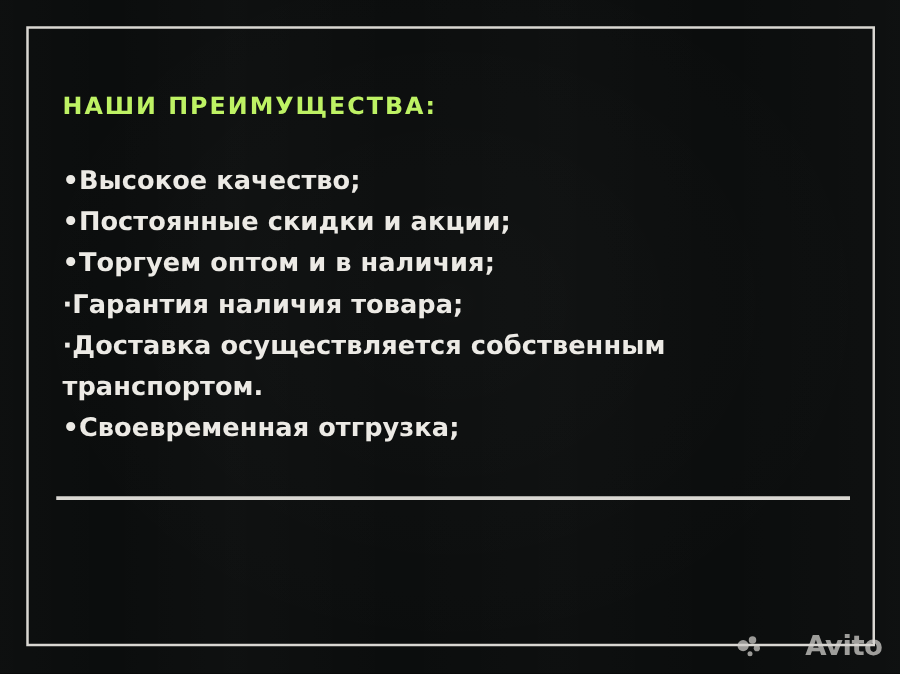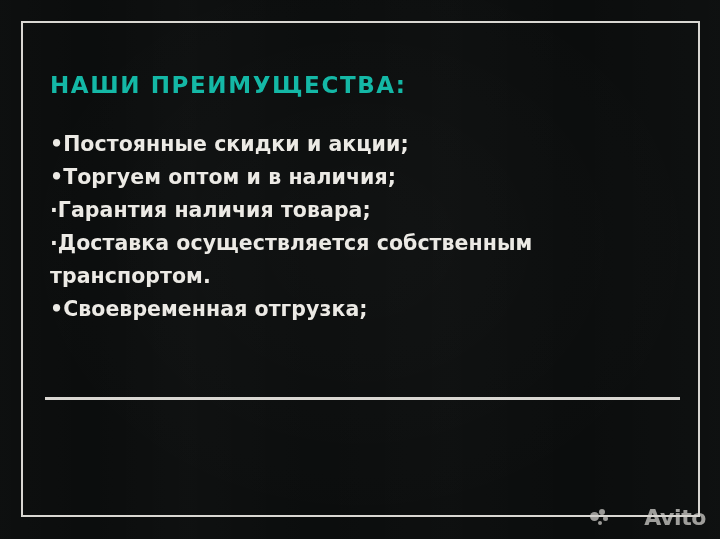--- a/index.html
+++ b/index.html
@@ -52,23 +52,23 @@
   }
 
   #content {
     position: absolute;
     left: 50px;
     top: 72px;
     width: 630px;
   }
 
   #headline {
-    color: #14b8a6;
+    color: #bef264;
     font-family: "DejaVu Sans", sans-serif;
-    font-size: 23px;
+    font-size: 19px;
     font-weight: bold;
     letter-spacing: 1.6px;
     line-height: 26px;
     margin: 0 0 30px 0;
     white-space: nowrap;
   }
 
   #benefits-list {
     list-style: none;
     margin: 0;
@@ -140,20 +140,21 @@
 
 <div id="poster">
 
   <div id="frame"></div>
 
   <div id="content">
 
     <h1 id="headline">НАШИ ПРЕИМУЩЕСТВА:</h1>
 
     <ul id="benefits-list">
+      <li>•Высокое качество;</li>
       <li>•Постоянные скидки и акции;</li>
       <li>•Торгуем оптом и в наличия;</li>
       <li>·Гарантия наличия товара;</li>
       <li>·Доставка осуществляется собственным транспортом.</li>
       <li>•Своевременная отгрузка;</li>
     </ul>
 
   </div>
 
   <div id="divider"></div>

